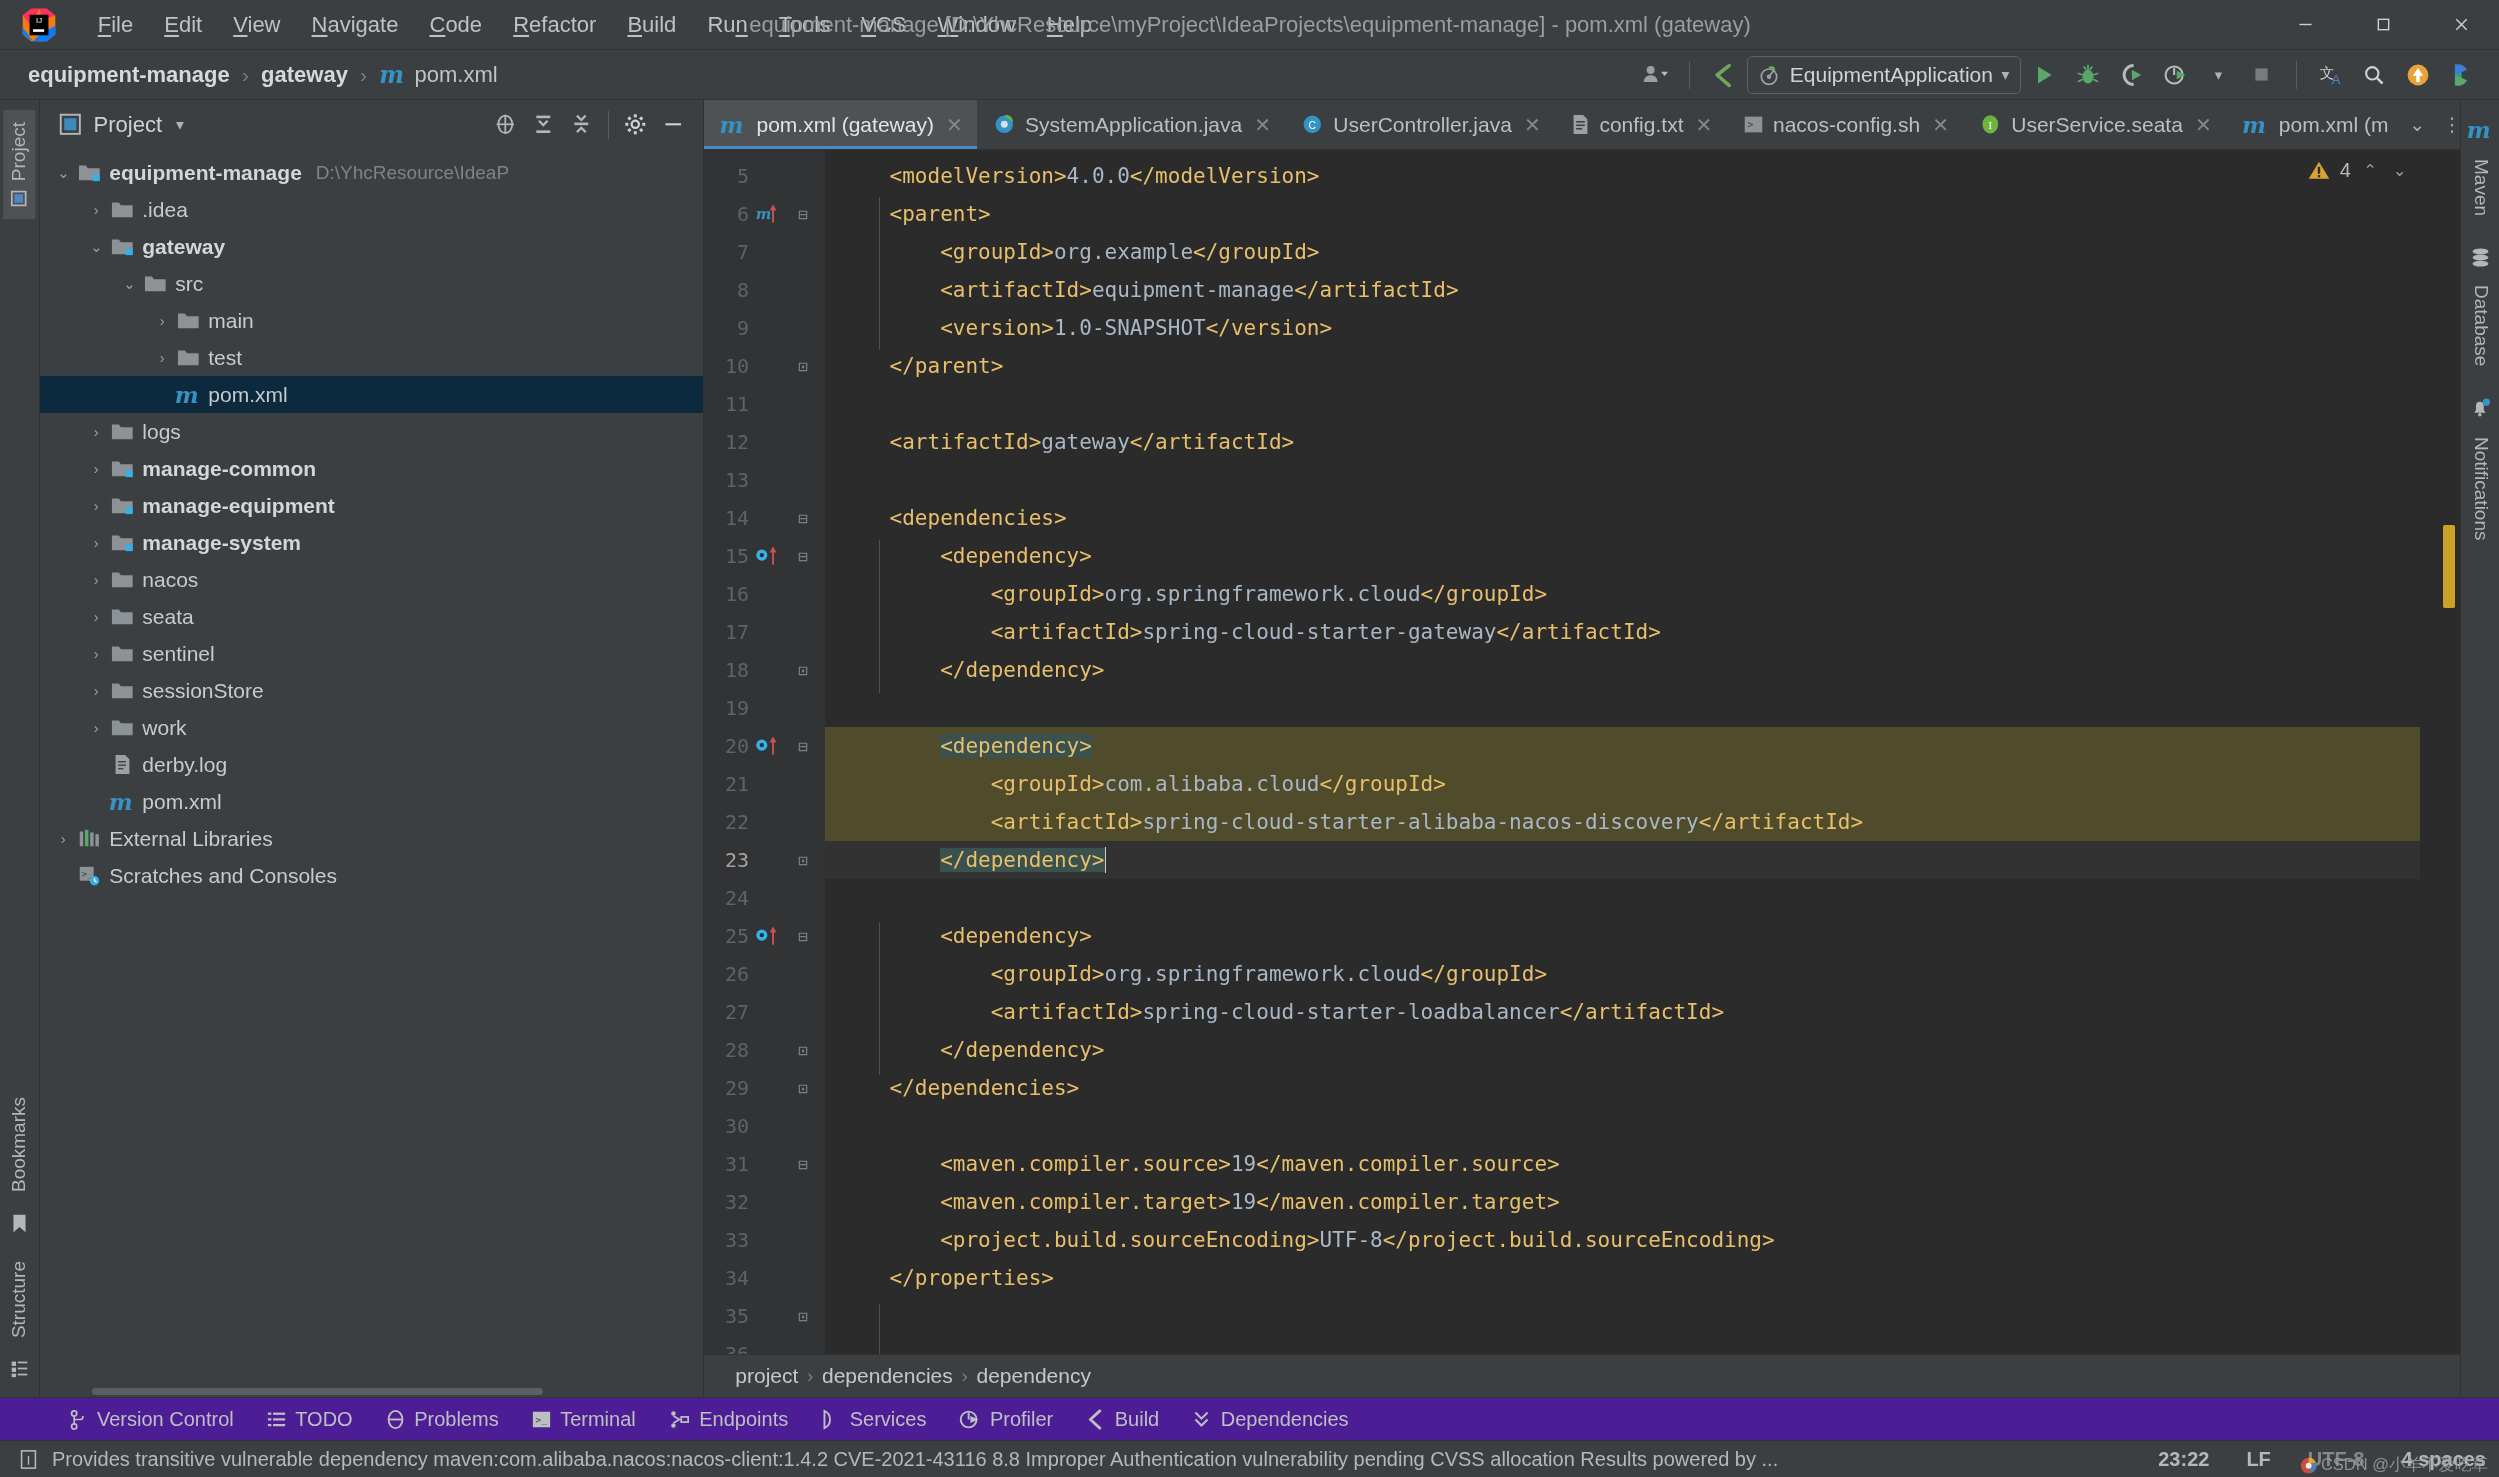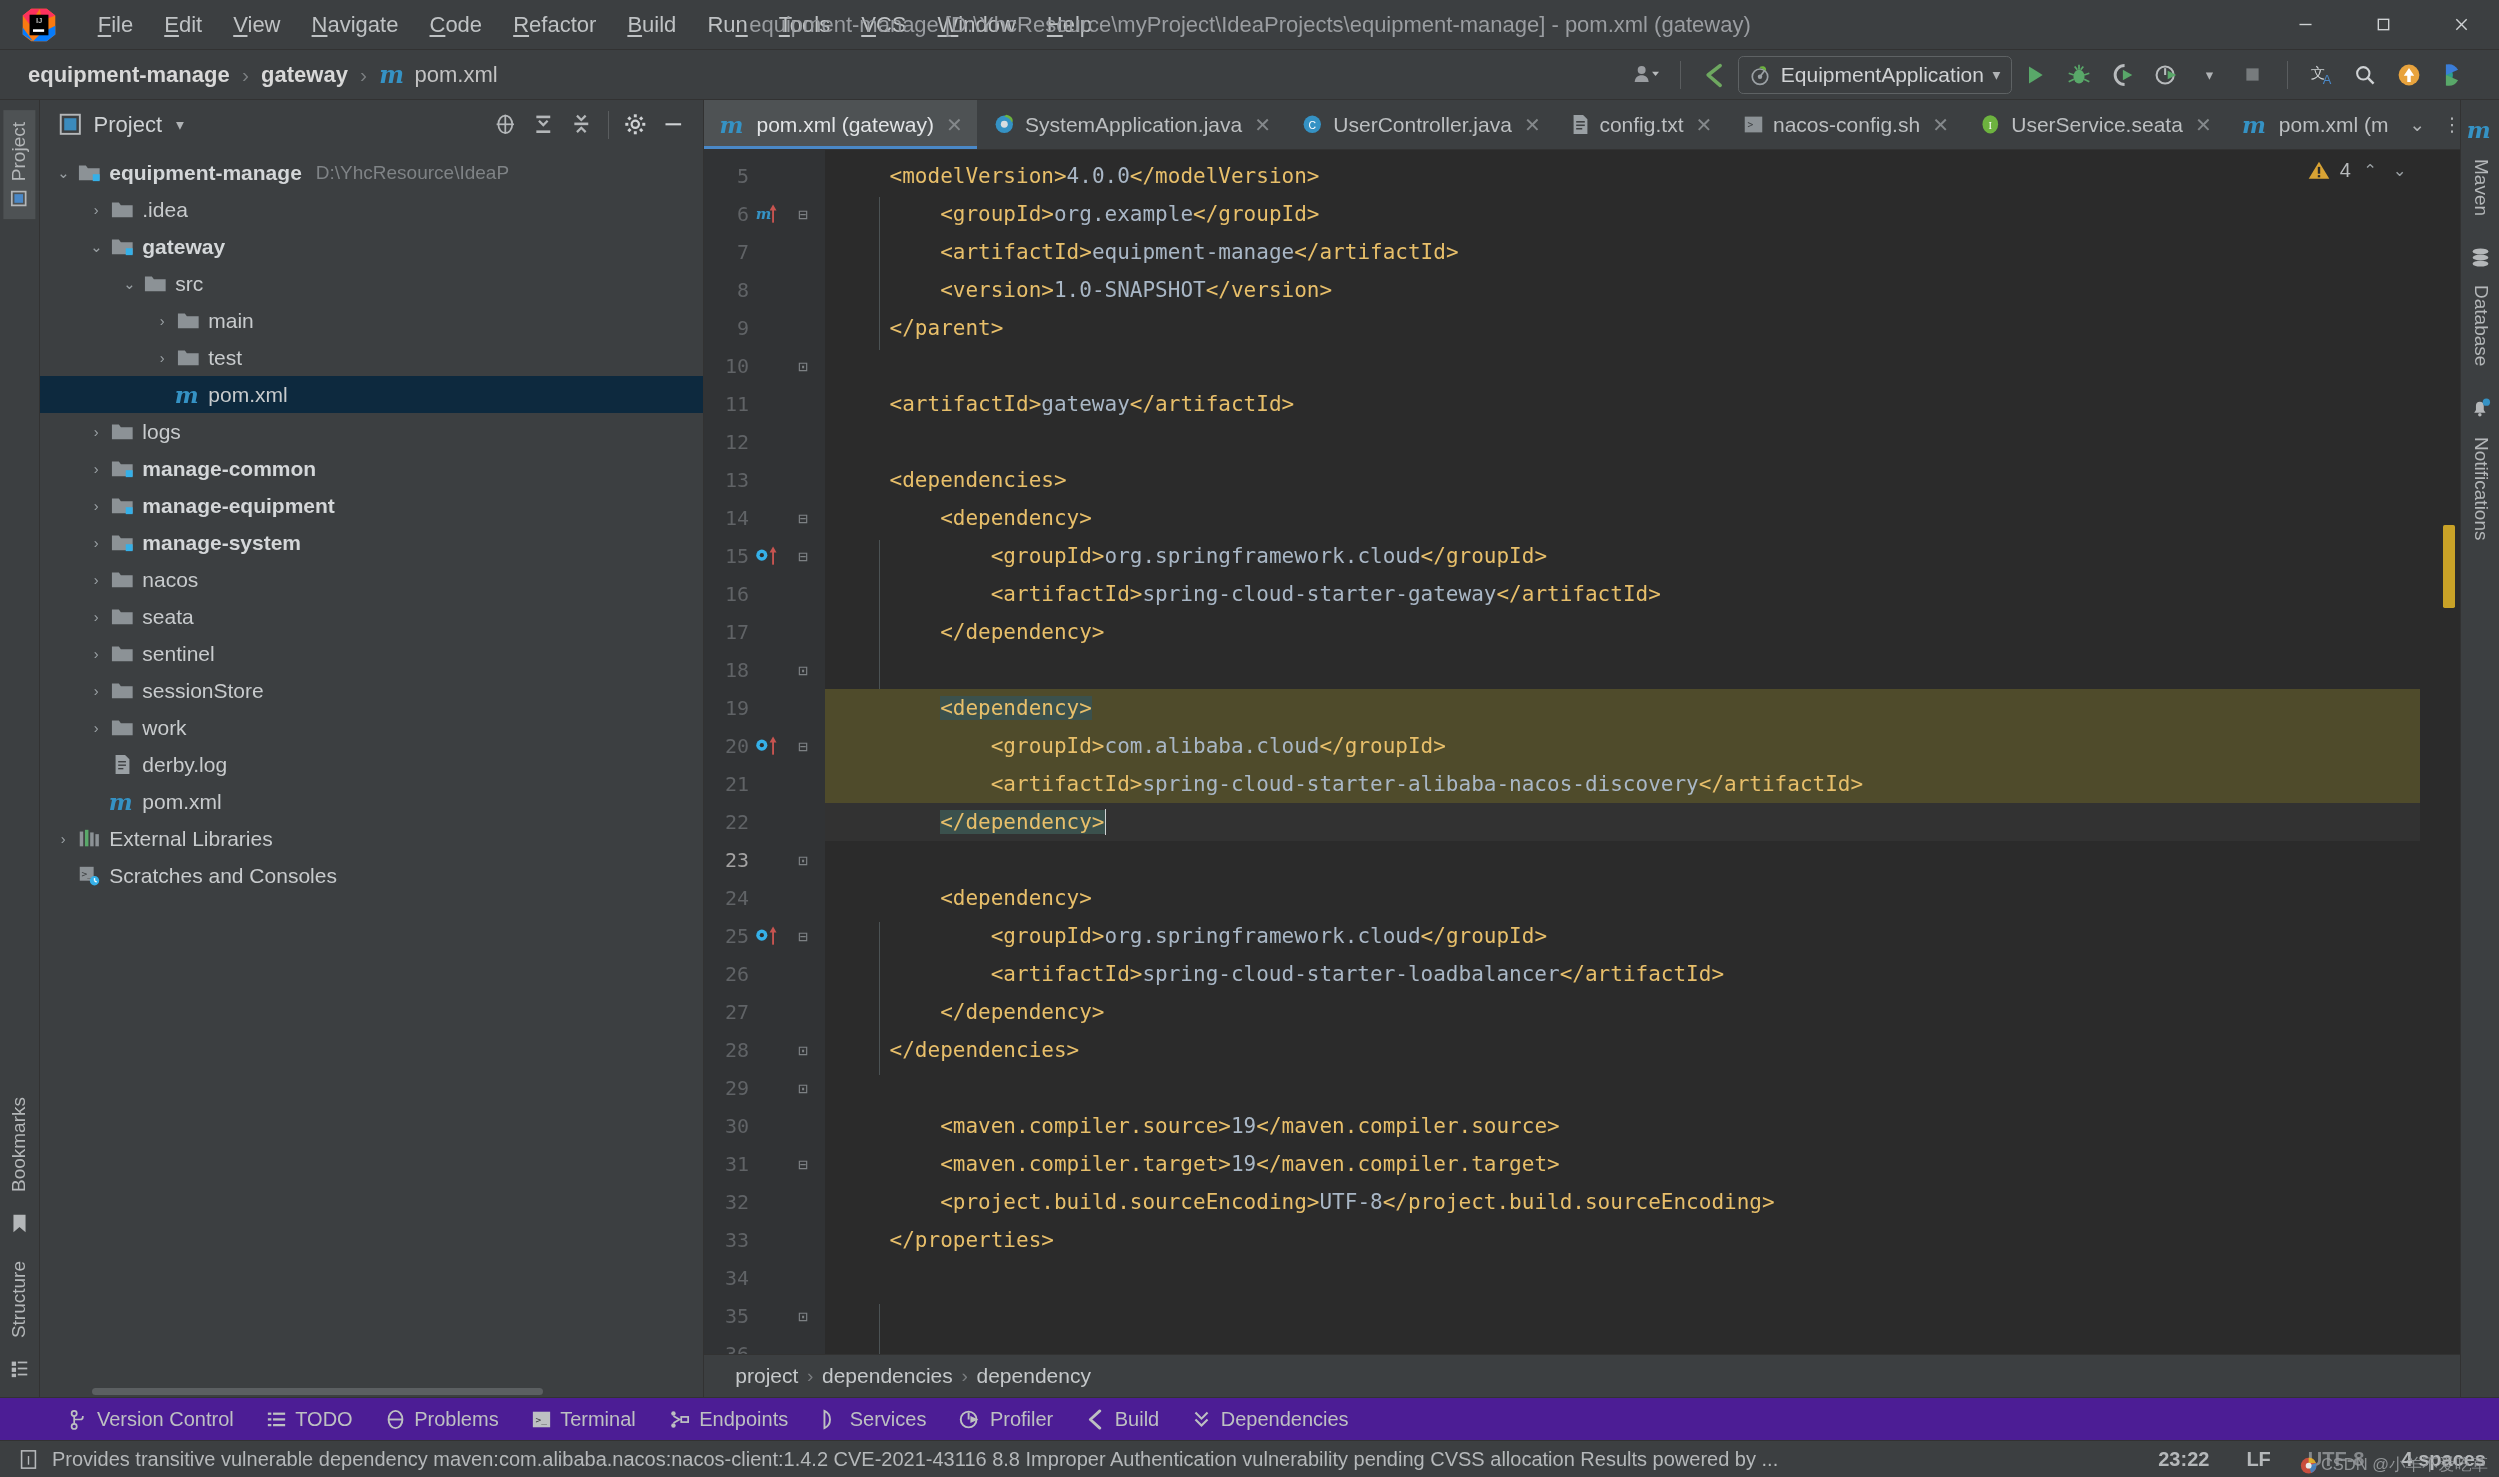--- a/index.html
+++ b/index.html
@@ -37,21 +37,21 @@
   .navbar {
     height: 50px; flex: 0 0 50px; background: #3c3f41; display: flex; align-items: center;
     padding-left: 21px; border-bottom: 0.9px solid #323232; position: relative;
   }
   .crumbs { display: flex; align-items: center; gap: 0px; }
   .crumb { font-size: 22px; color: #d8d8d8; font-weight: bold; padding: 3.5px 7px; white-space: nowrap; }
   .crumb.plain { font-weight: normal; color: #c3c3c3; }
   .crumb-sep { color: #7b7e80; font-size: 21px; padding: 0 5.2px; }
   .m-icon { color: #3592c4; font-style: italic; font-weight: bold; font-size: 23.4px;
             font-family: "DejaVu Serif", serif; padding-right: 3.5px; }
-  .nav-right { margin-left: auto; display: flex; align-items: center; padding-right: 28px; gap: 3.5px; }
+  .nav-right { margin-left: auto; display: flex; align-items: center; padding-right: 19px; gap: 3.5px; }
   .tbtn {
     width: 40px; height: 38px; display: flex; align-items: center; justify-content: center;
     border-radius: 4.3px; position: relative;
   }
   .vsep { width: 0.9px; height: 28px; background: #5a5d5f; margin: 0 10.4px; }
   .runcfg {
     display: flex; align-items: center; gap: 8.7px; border: 0.9px solid #5e6264; border-radius: 5.2px;
     height: 38px; padding: 0 10.4px 0 8.7px; min-width: 252px;
   }
   .runcfg .label { font-size: 21px; color: #d0d2d4; white-space: nowrap; }
@@ -928,20 +928,21 @@
               <span class="mrk"></span>
               <span class="fold"></span>
             </div>
           </div>
         <div class="codepane" id="codepane">
           <div class="indentguide" style="left:54px; top:47px; height:153px;"></div>
           <div class="indentguide" style="left:54px; top:390px; height:153px;"></div>
           <div class="indentguide" style="left:54px; top:772px; height:153px;"></div>
           <div class="indentguide" style="left:54px; top:1154px; height:153px;"></div>
         <div class="cline"><span>    </span><span class="tg">&lt;modelVersion&gt;</span><span class="tv">4.0.0</span><span class="tg">&lt;/modelVersion&gt;</span></div>
+            <div class="cline"><span>    </span><span class="tg">&lt;parent&gt;</span></div>
             <div class="cline"><span>        </span><span class="tg">&lt;groupId&gt;</span><span class="tv">org.example</span><span class="tg">&lt;/groupId&gt;</span></div>
             <div class="cline"><span>        </span><span class="tg">&lt;artifactId&gt;</span><span class="tv">equipment-manage</span><span class="tg">&lt;/artifactId&gt;</span></div>
             <div class="cline"><span>        </span><span class="tg">&lt;version&gt;</span><span class="tv">1.0-SNAPSHOT</span><span class="tg">&lt;/version&gt;</span></div>
             <div class="cline"><span>    </span><span class="tg">&lt;/parent&gt;</span></div>
             <div class="cline"><span></span></div>
             <div class="cline"><span>    </span><span class="tg">&lt;artifactId&gt;</span><span class="tv">gateway</span><span class="tg">&lt;/artifactId&gt;</span></div>
             <div class="cline"><span></span></div>
             <div class="cline"><span>    </span><span class="tg">&lt;dependencies&gt;</span></div>
             <div class="cline"><span>        </span><span class="tg">&lt;dependency&gt;</span></div>
             <div class="cline"><span>            </span><span class="tg">&lt;groupId&gt;</span><span class="tv">org.springframework.cloud</span><span class="tg">&lt;/groupId&gt;</span></div>

